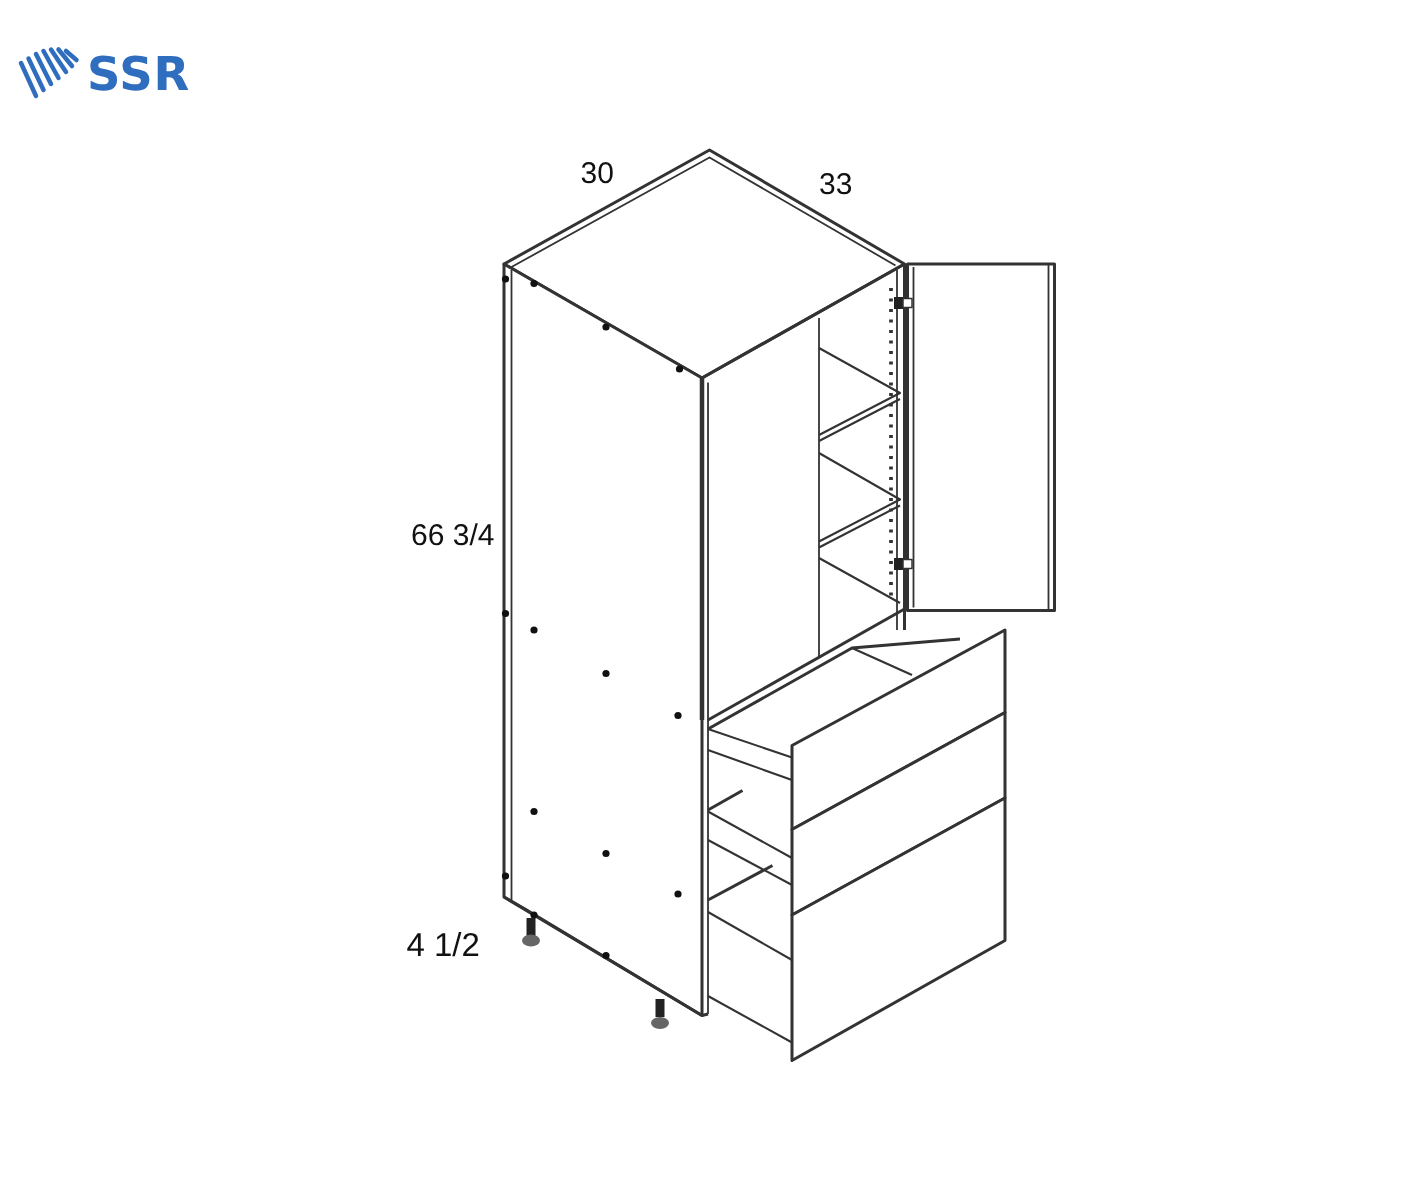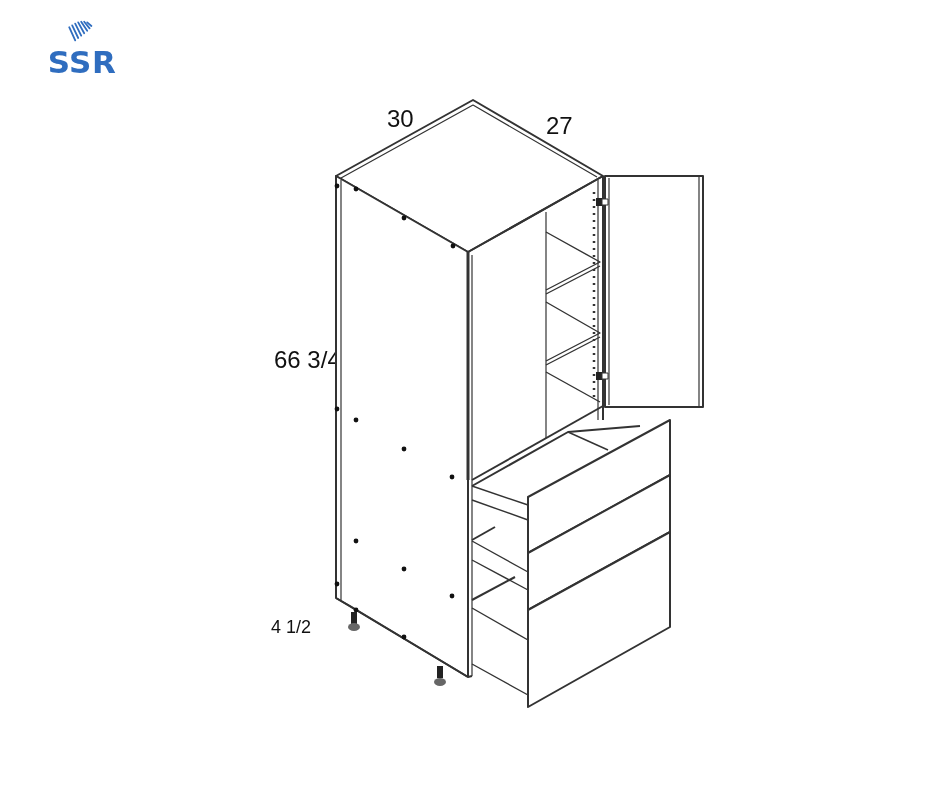--- a/index.html
+++ b/index.html
@@ -1,19 +1,19 @@
 <!DOCTYPE html>
 <html><head>
   <meta charset="utf-8">
   <style>
     html, body { margin: 0; padding: 0; background: #ffffff; }
     body { width: 940px; height: 788px; position: relative; overflow: hidden; font-family: "Liberation Sans", sans-serif; }
-    .logo { position: absolute; left: 10px; top: 20px; width: 140px; height: 60px; display: flex; align-items: center; flex-direction: column; }
+    .logo { position: absolute; left: 10px; top: 20px; width: 140px; height: 60px; display: flex; align-items: center; }
     .logo-text { font-family: "DejaVu Sans", sans-serif; font-weight: bold; font-size: 31px; letter-spacing: 0.5px; color: #2f6dbf; margin-left: 4px; }
-    .dim { position: absolute; font-family: "Liberation Sans", sans-serif; font-size: 24px; color: #111; }
+    .dim { position: absolute; font-family: "Liberation Sans", sans-serif; font-size: 20px; color: #111; }
     svg.drawing { position: absolute; left: 0; top: 0; }
   </style>
 </head>
 <body>
 
 <div class="logo">
   <svg width="44" height="40" viewBox="0 0 44 40">
     <g stroke="#2f6dbf" stroke-width="3" stroke-linecap="round" fill="none">
       <path d="M4 12 L14 34"></path>
       <path d="M9 9 L19 30"></path>
@@ -21,23 +21,23 @@
       <path d="M19 4 L29 22"></path>
       <path d="M24 3 L34 18"></path>
       <path d="M29 3 L38 14"></path>
       <path d="M34 4 L41 10"></path>
     </g>
   </svg>
   <span class="logo-text">SSR</span>
 </div>
 
 <span class="dim" style="left:387px; top:105px;">30</span>
-<span class="dim" style="left:546px; top:112px;">27</span>
+<span class="dim" style="left:546px; top:112px;">33</span>
 <span class="dim" style="left:274px; top:346px;">66 3/4</span>
-<span class="dim" style="left:271px; top:617px; font-size:18px;">4 1/2</span>
+<span class="dim" style="left:271px; top:617px; font-size:22px;">4 1/2</span>
 
 <svg class="drawing" width="940" height="788" viewBox="0 0 940 788">
   <g fill="none" stroke="#333" stroke-width="2" stroke-linejoin="round">
 
     <g>
       <polygon points="336,176 473,100 603,176 468,252" fill="#fff"></polygon>
       <polyline points="341,178 473,105 597,177" stroke-width="1.2"></polyline>
       <polyline points="340,181 466,255" stroke-width="1.2"></polyline>
     </g>
 

